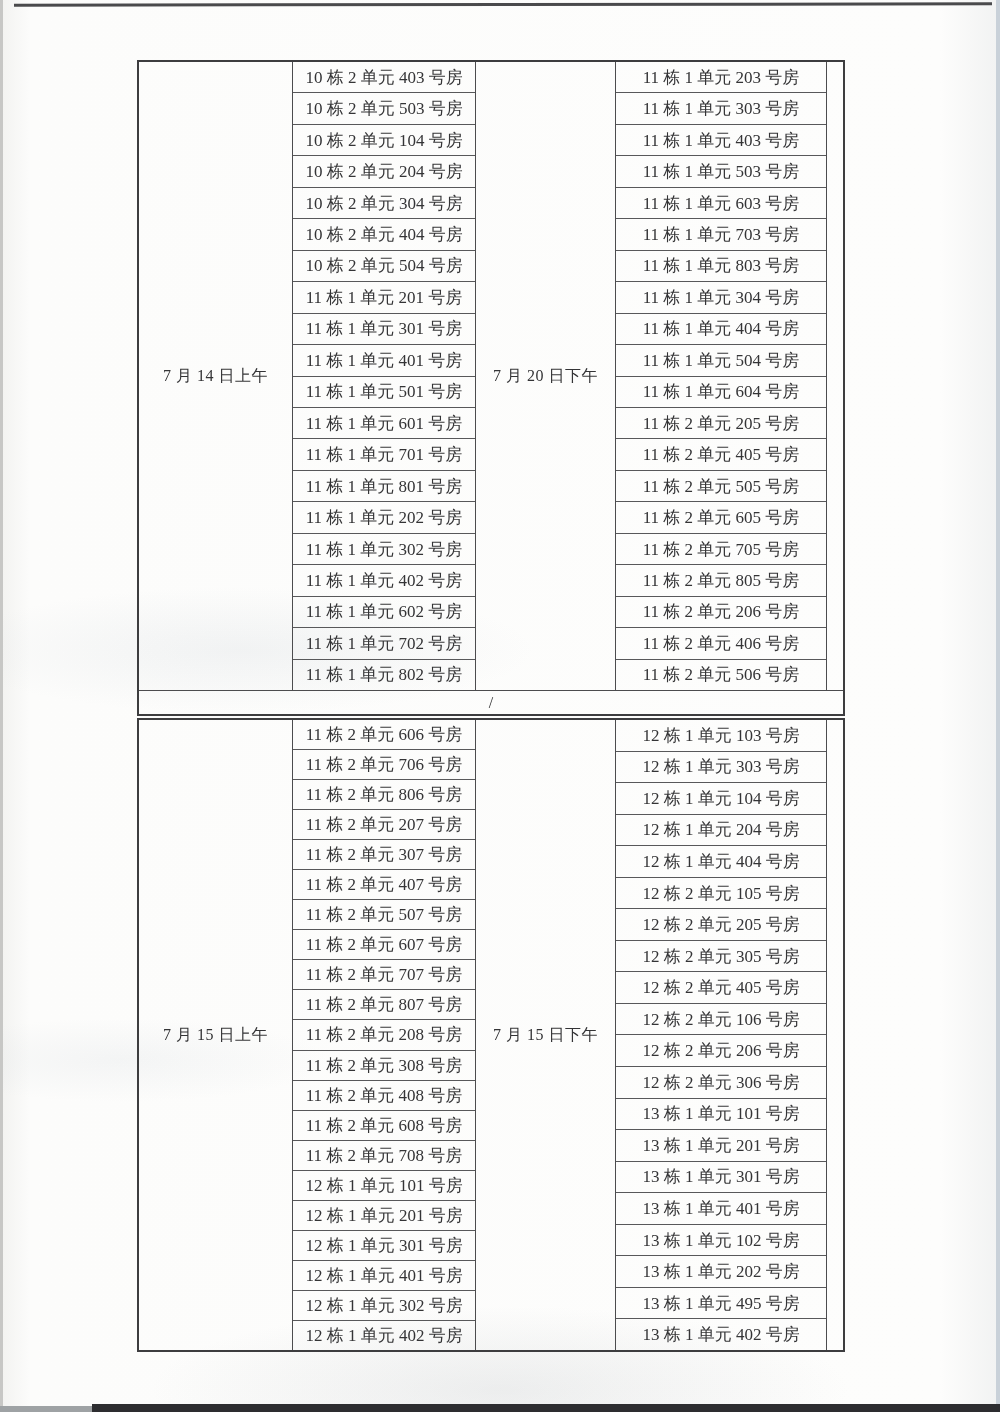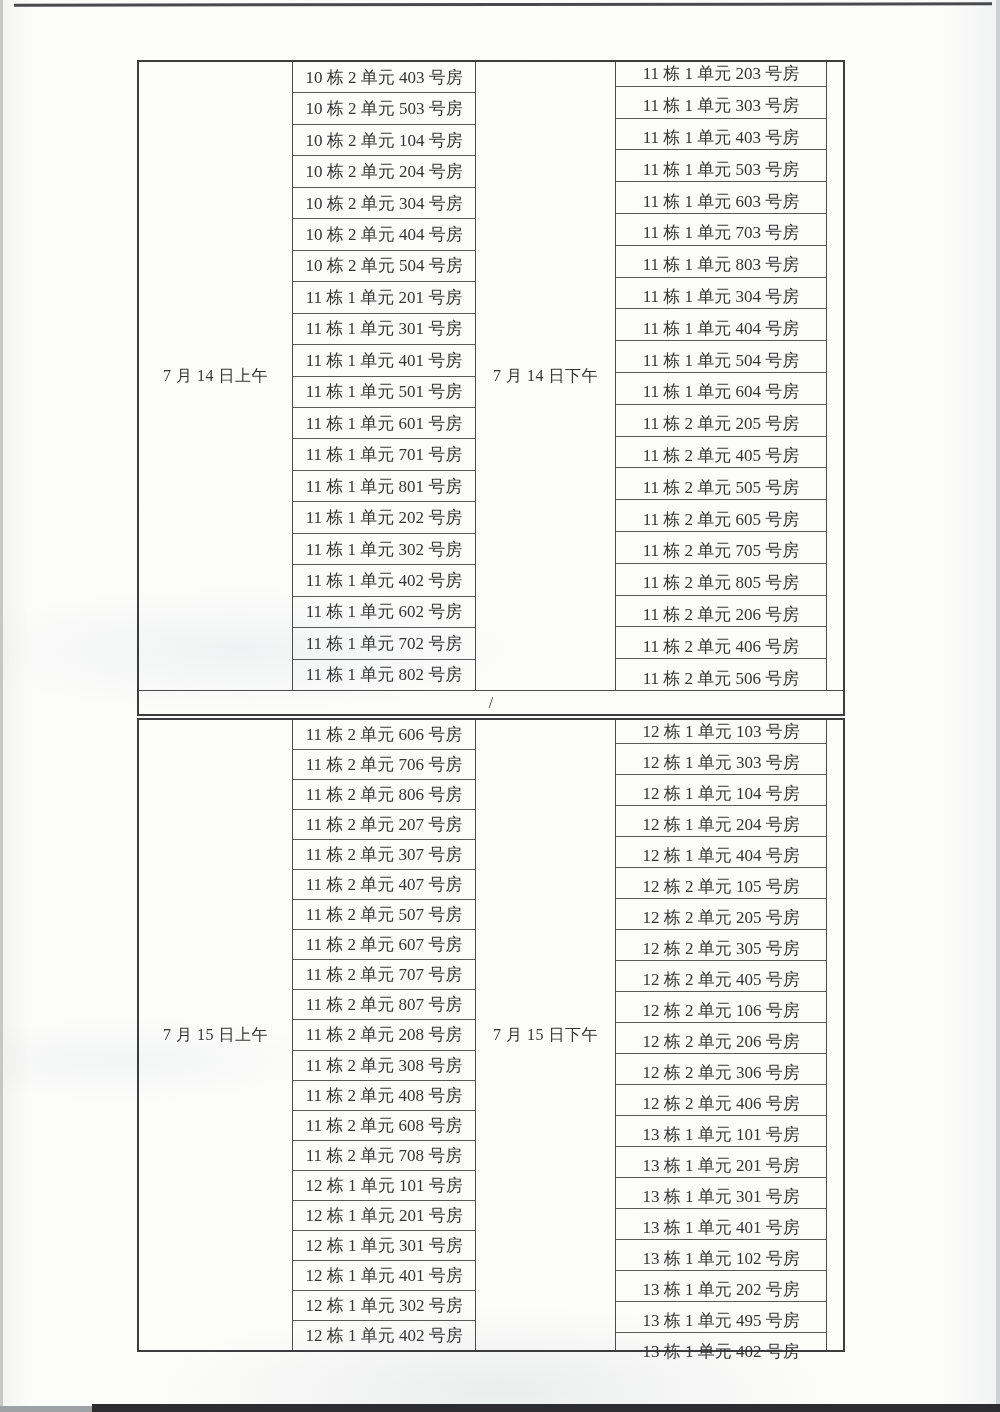--- a/index.html
+++ b/index.html
@@ -47,21 +47,21 @@
   .label-col.morning   { width: 153px; }
   .label-col.afternoon { width: 139px; }
 
   .room-col {
     display: flex; flex-direction: column;
     border-left: 1.5px solid #4c4c4e;
     border-right: 1.5px solid #4c4c4e;
     box-sizing: border-box;
   }
   .room-col.first  { width: 184px; }
-  .room-col.second { width: 212px; gap: 7px; }
+  .room-col.second { width: 212px; }
 
   .room-cell {
     flex: 1;
     display: flex; align-items: center; justify-content: center;
     border-bottom: 1.5px solid #58585a;
     box-sizing: border-box;
     font-size: 17px;
     white-space: nowrap;
   }
   .room-cell:last-child { border-bottom: none; }
@@ -101,21 +101,21 @@
           <div class="room-cell">11 栋 1 单元 601 号房</div>
           <div class="room-cell">11 栋 1 单元 701 号房</div>
           <div class="room-cell">11 栋 1 单元 801 号房</div>
           <div class="room-cell">11 栋 1 单元 202 号房</div>
           <div class="room-cell">11 栋 1 单元 302 号房</div>
           <div class="room-cell">11 栋 1 单元 402 号房</div>
           <div class="room-cell">11 栋 1 单元 602 号房</div>
           <div class="room-cell">11 栋 1 单元 702 号房</div>
           <div class="room-cell">11 栋 1 单元 802 号房</div>
         </div>
-      <div class="label-col afternoon">7 月 14 日下午</div>
+      <div class="label-col afternoon">7 月 20 日下午</div>
       <div class="room-col second">
           <div class="room-cell">11 栋 1 单元 203 号房</div>
           <div class="room-cell">11 栋 1 单元 303 号房</div>
           <div class="room-cell">11 栋 1 单元 403 号房</div>
           <div class="room-cell">11 栋 1 单元 503 号房</div>
           <div class="room-cell">11 栋 1 单元 603 号房</div>
           <div class="room-cell">11 栋 1 单元 703 号房</div>
           <div class="room-cell">11 栋 1 单元 803 号房</div>
           <div class="room-cell">11 栋 1 单元 304 号房</div>
           <div class="room-cell">11 栋 1 单元 404 号房</div>
@@ -168,21 +168,20 @@
           <div class="room-cell">12 栋 1 单元 104 号房</div>
           <div class="room-cell">12 栋 1 单元 204 号房</div>
           <div class="room-cell">12 栋 1 单元 404 号房</div>
           <div class="room-cell">12 栋 2 单元 105 号房</div>
           <div class="room-cell">12 栋 2 单元 205 号房</div>
           <div class="room-cell">12 栋 2 单元 305 号房</div>
           <div class="room-cell">12 栋 2 单元 405 号房</div>
           <div class="room-cell">12 栋 2 单元 106 号房</div>
           <div class="room-cell">12 栋 2 单元 206 号房</div>
           <div class="room-cell">12 栋 2 单元 306 号房</div>
-          <div class="room-cell">12 栋 2 单元 406 号房</div>
           <div class="room-cell">13 栋 1 单元 101 号房</div>
           <div class="room-cell">13 栋 1 单元 201 号房</div>
           <div class="room-cell">13 栋 1 单元 301 号房</div>
           <div class="room-cell">13 栋 1 单元 401 号房</div>
           <div class="room-cell">13 栋 1 单元 102 号房</div>
           <div class="room-cell">13 栋 1 单元 202 号房</div>
           <div class="room-cell">13 栋 1 单元 495 号房</div>
           <div class="room-cell">13 栋 1 单元 402 号房</div>
         </div>
     </div>

